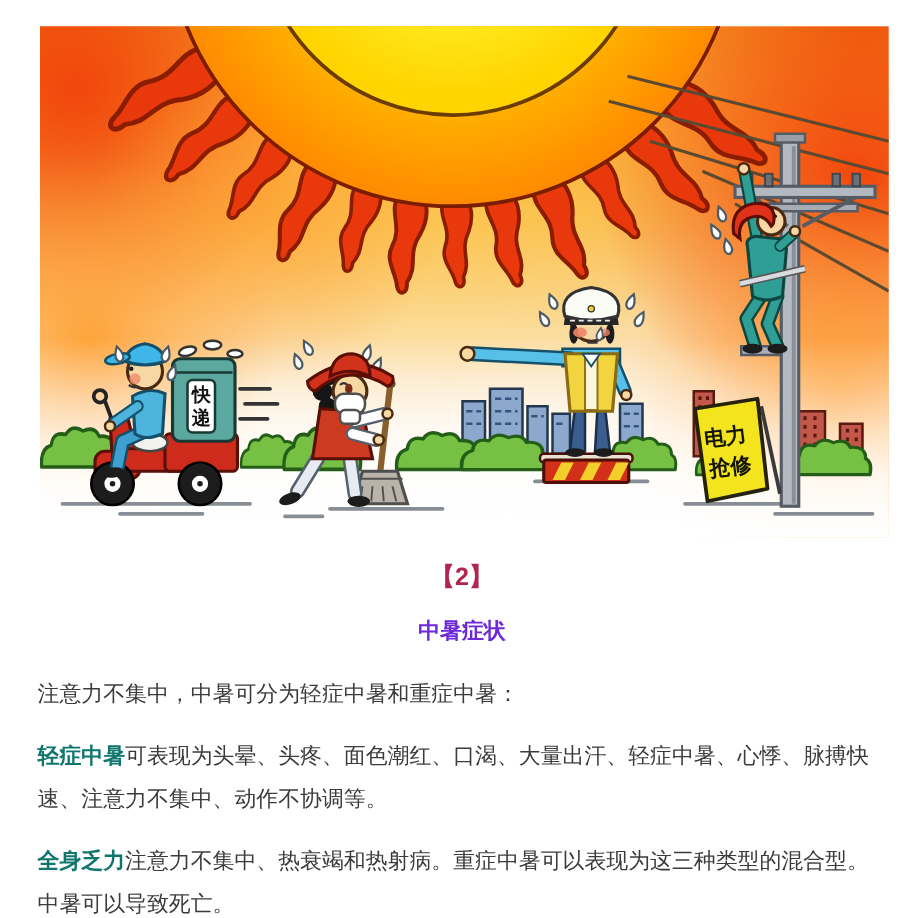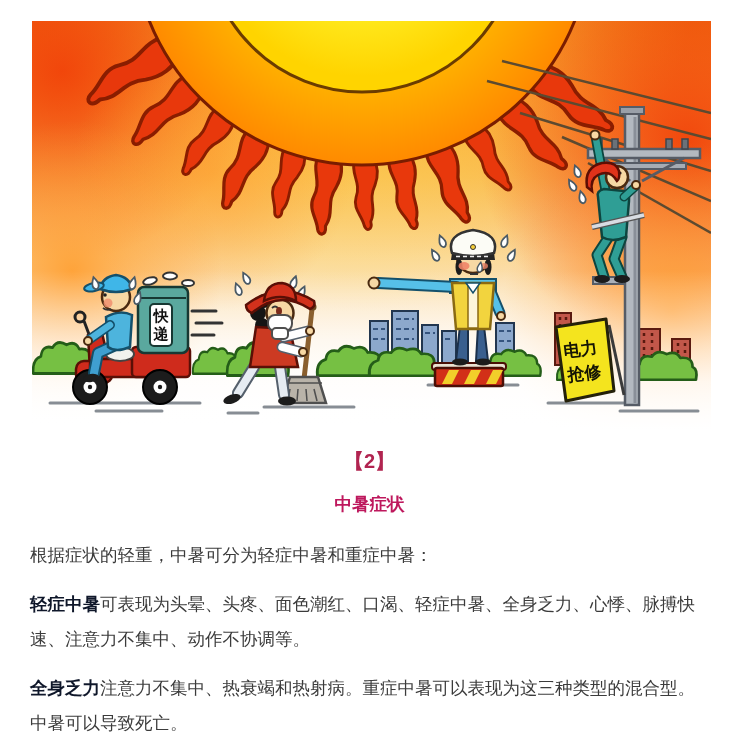--- a/index.html
+++ b/index.html
@@ -1,25 +1,25 @@
 <!DOCTYPE html>
 <html><head>
 <meta charset="utf-8">
 <style>
   html,body{margin:0;padding:0;background:#ffffff;}
   body{width:739px;height:734px;overflow:hidden;font-family:"Liberation Sans",sans-serif;}
   .page{width:739px;height:734px;background:#fff;}
   .figure-wrap{margin:21px 0 0 32px;width:679px;height:409px;}
   .figure-wrap svg{display:block;}
   .section-marker{margin-top:18px;text-align:center;font-size:20px;font-weight:bold;color:#b12450;}
-  .section-title{margin-top:17px;text-align:center;font-size:17.5px;font-weight:bold;color:#be185d;}
+  .section-title{margin-top:17px;text-align:center;font-size:17.5px;font-weight:bold;color:#6d28d9;}
   .content{padding:0 30px;font-size:17.5px;color:#3b3b3b;}
   .content p{line-height:35px;margin:14px 0;}
   .content p:first-child{margin-top:22px;}
-  .content strong{color:#0f172a;font-weight:bold;}
+  .content strong{color:#0f766e;font-weight:bold;}
 </style>
 </head>
 <body>
 
 <div class="page">
 
   <div class="figure-wrap">
     <svg width="679" height="409" viewBox="0 0 679 409">
       <defs>
         <linearGradient id="skyG" x1="0" y1="0" x2="0" y2="1">
@@ -342,18 +342,18 @@
           <use href="#dropS" transform="translate(480,234) rotate(28)"></use>
         </g>
       </g>
     </svg>
   </div>
 
   <div class="section-marker">【2】</div>
   <div class="section-title">中暑症状</div>
 
   <div class="content">
-    <p><strong></strong><span>根据症状的轻重，中暑可分为轻症中暑和重症中暑：</span></p>
-    <p><strong>轻症中暑</strong><span>可表现为头晕、头疼、面色潮红、口渴、轻症中暑、全身乏力、心悸、脉搏快速、注意力不集中、动作不协调等。</span></p>
+    <p><strong></strong><span>注意力不集中，中暑可分为轻症中暑和重症中暑：</span></p>
+    <p><strong>轻症中暑</strong><span>可表现为头晕、头疼、面色潮红、口渴、大量出汗、轻症中暑、心悸、脉搏快速、注意力不集中、动作不协调等。</span></p>
     <p><strong>全身乏力</strong><span>注意力不集中、热衰竭和热射病。重症中暑可以表现为这三种类型的混合型。中暑可以导致死亡。</span></p>
   </div>
 
 </div>
 
 </body></html>

